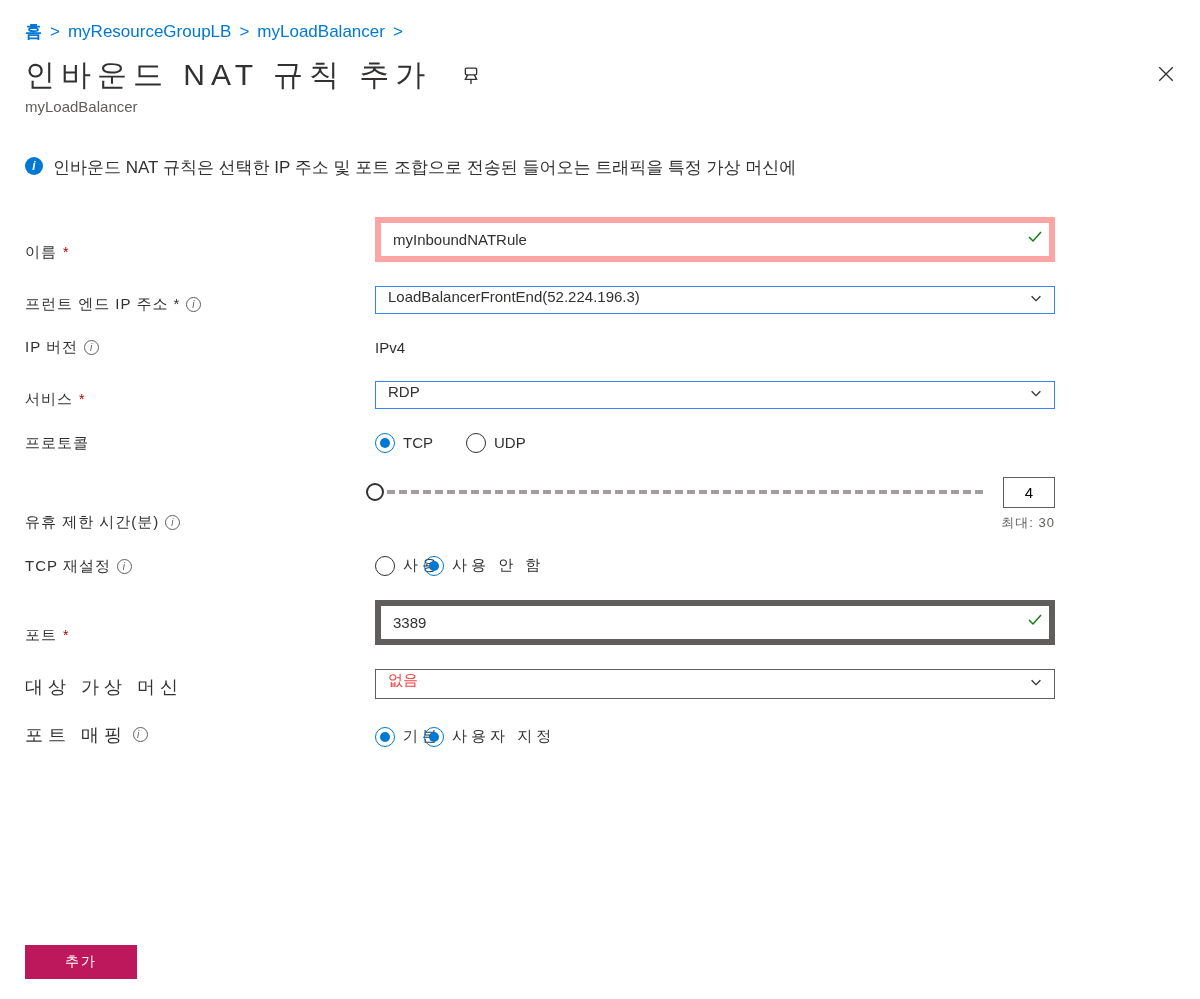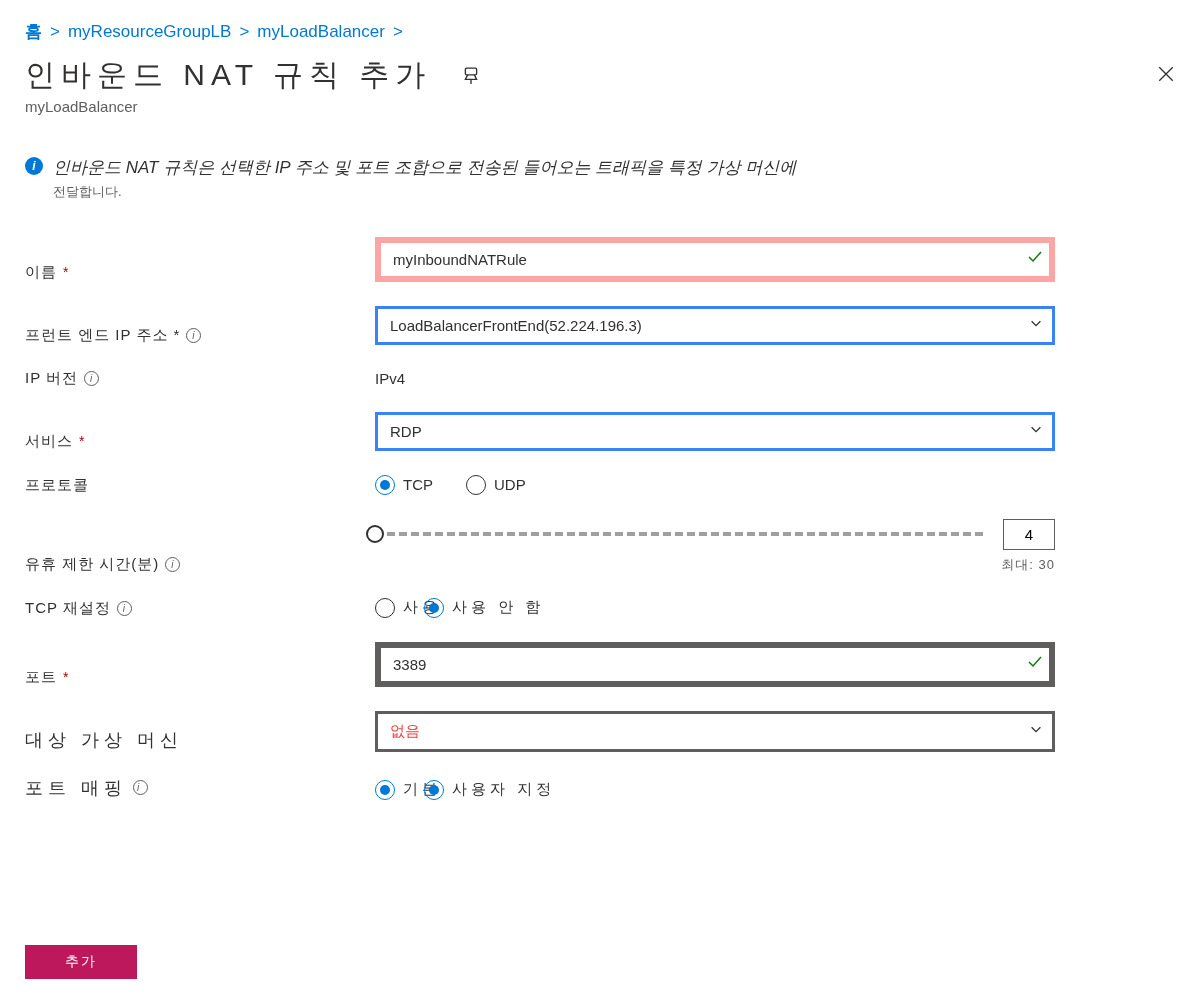--- a/index.html
+++ b/index.html
@@ -82,21 +82,20 @@
       display: flex;
       align-items: center;
       justify-content: center;
       font-style: italic;
       margin-top: 2px;
     }
     .info-text {
       font-size: 17px;
       color: #323130;
       line-height: 1.5;
-      font-style: italic;
     }
     .info-text-small {
       font-size: 13px;
       color: #605e5c;
       margin-top: 2px;
     }
     .form-row {
       display: flex;
       align-items: flex-end;
       margin-bottom: 24px;
@@ -144,22 +143,22 @@
     }
     .input-check {
       position: absolute;
       right: 12px;
       top: 50%;
       transform: translateY(-50%);
       color: #107c10;
     }
     .select-input {
       width: 100%;
-      padding: 8px 40px 8px 12px;
-      border: 3px solid #3b82f6;
+      padding: 1px 40px 8px 12px;
+      border: 1px solid #3b82f6;
       font-size: 15px;
       color: #323130;
       background: #fff;
       appearance: none;
     }
     .select-wrapper {
       position: relative;
       width: 100%;
     }
     .select-chevron {
@@ -304,21 +303,20 @@
     </svg>
   </span>
 </div>
 
 <div class="subtitle">myLoadBalancer</div>
 
 <div class="info-banner">
   <span class="info-icon">i</span>
   <div>
     <div class="info-text">인바운드 NAT 규칙은 선택한 IP 주소 및 포트 조합으로 전송된 들어오는 트래픽을 특정 가상 머신에</div>
-    <div class="info-text-small">전달합니다.</div>
   </div>
 </div>
 
 <div class="form-row">
   <div class="form-label">
     <span>이름</span>
     <span class="required">*</span>
   </div>
   <div class="form-control">
     <div class="input-wrapper">

